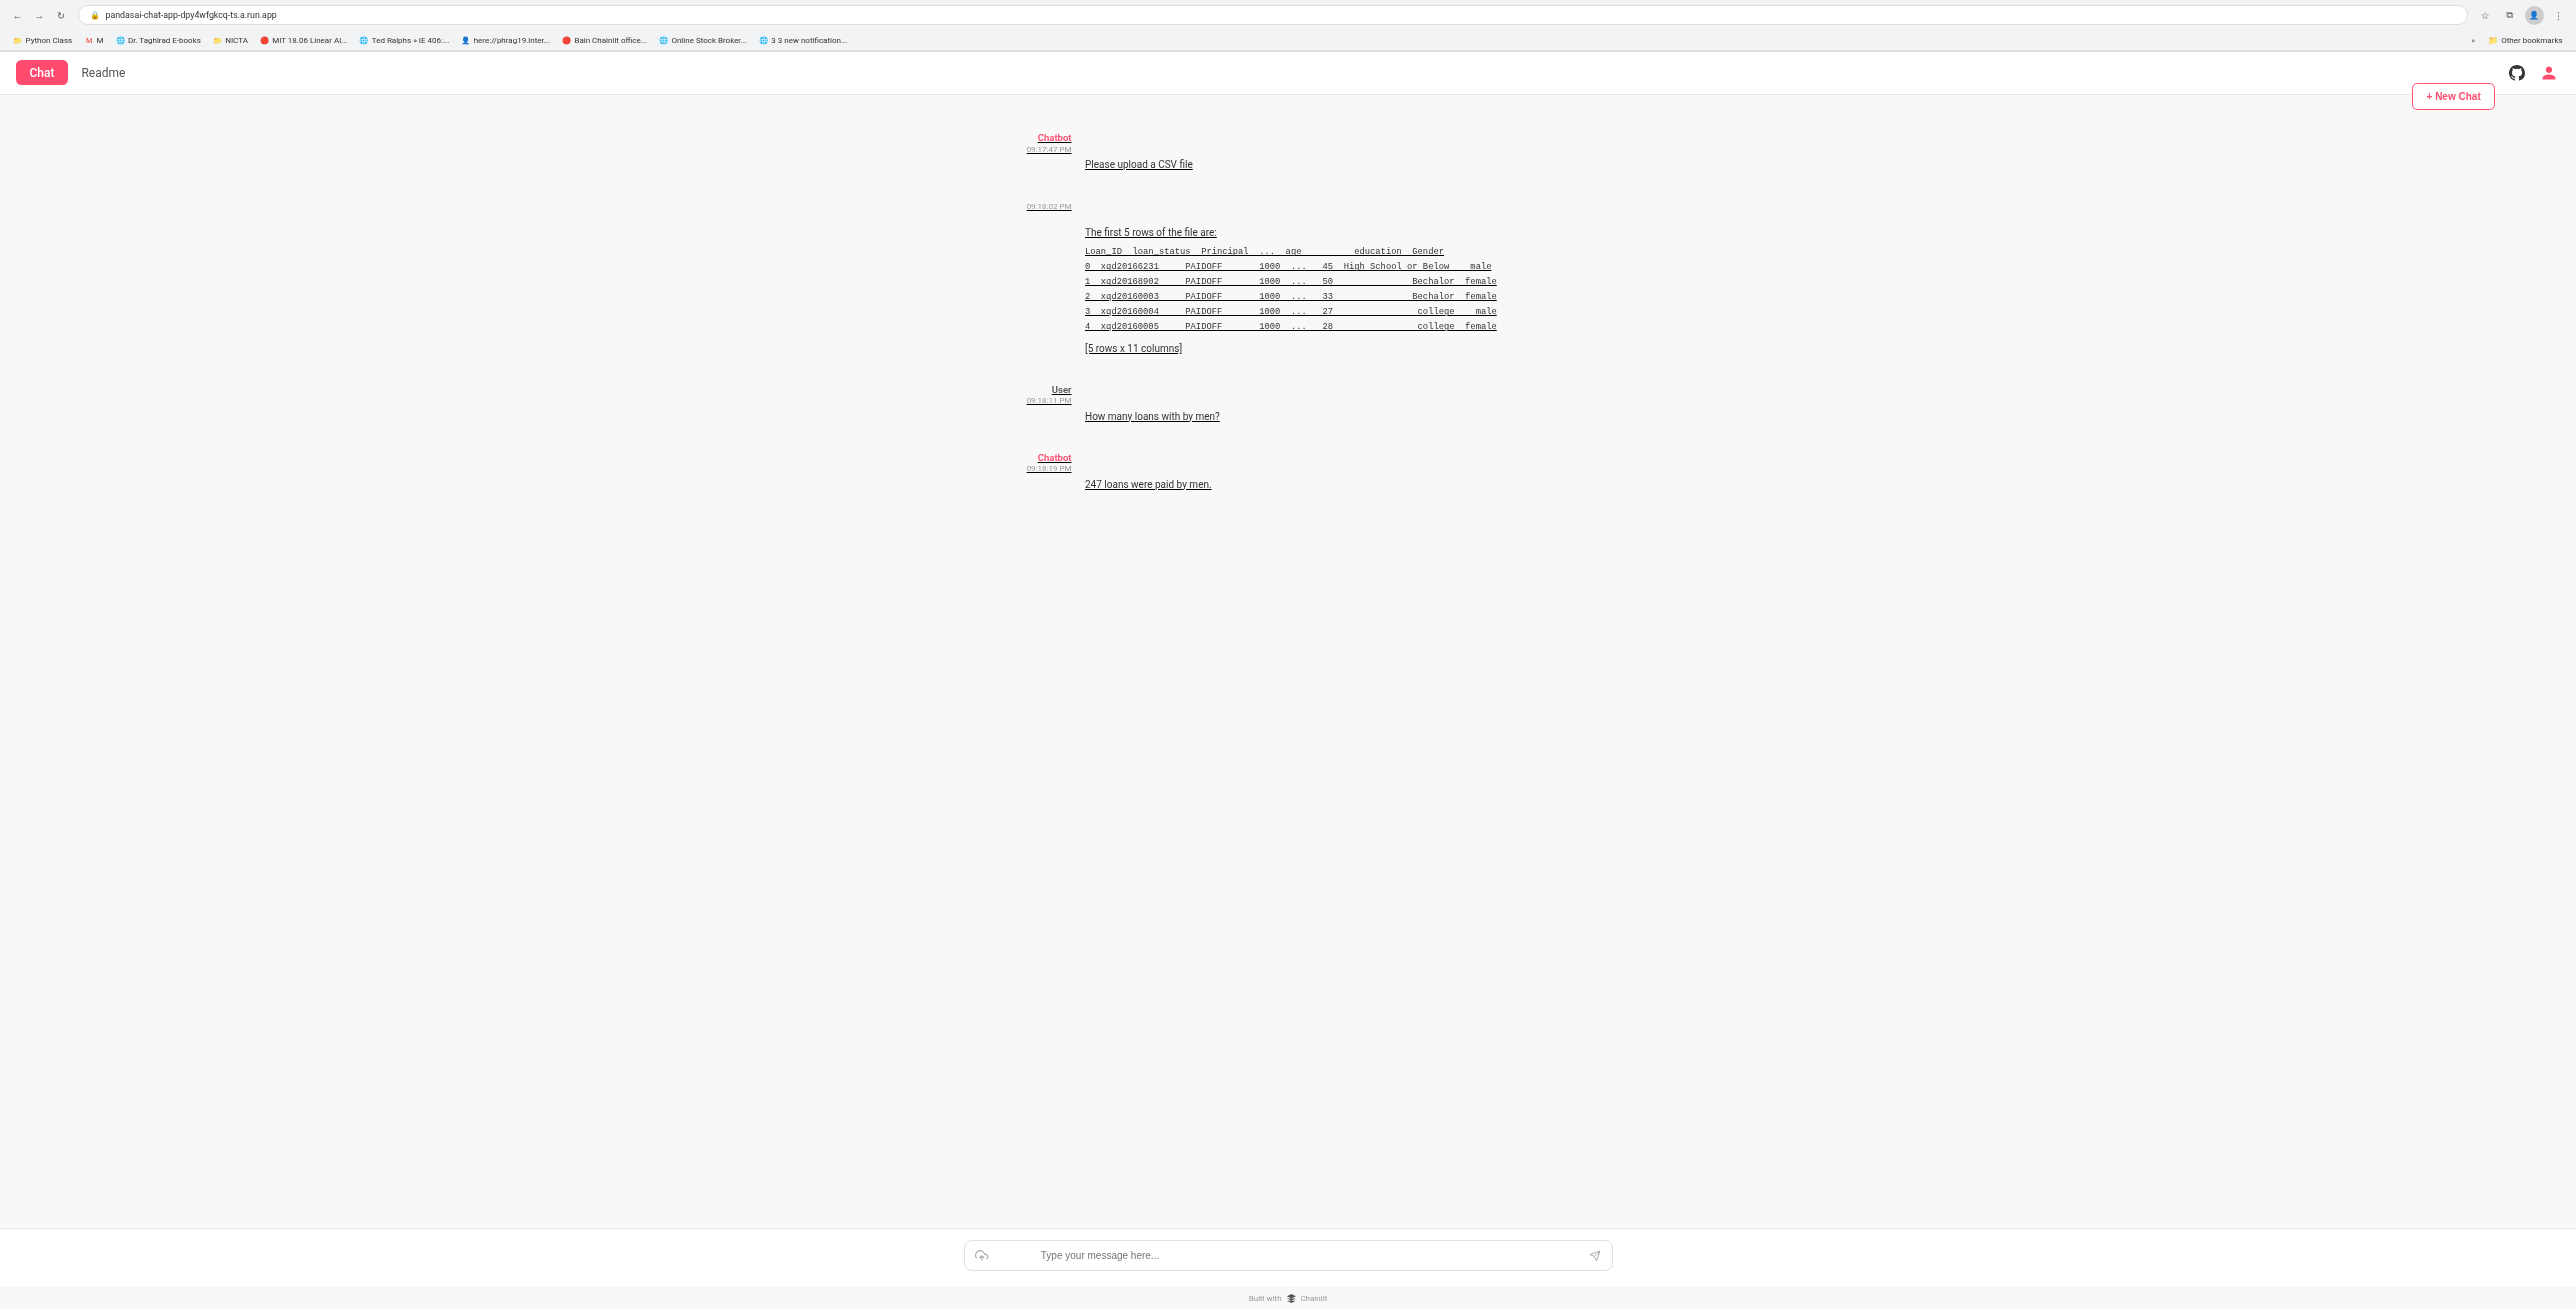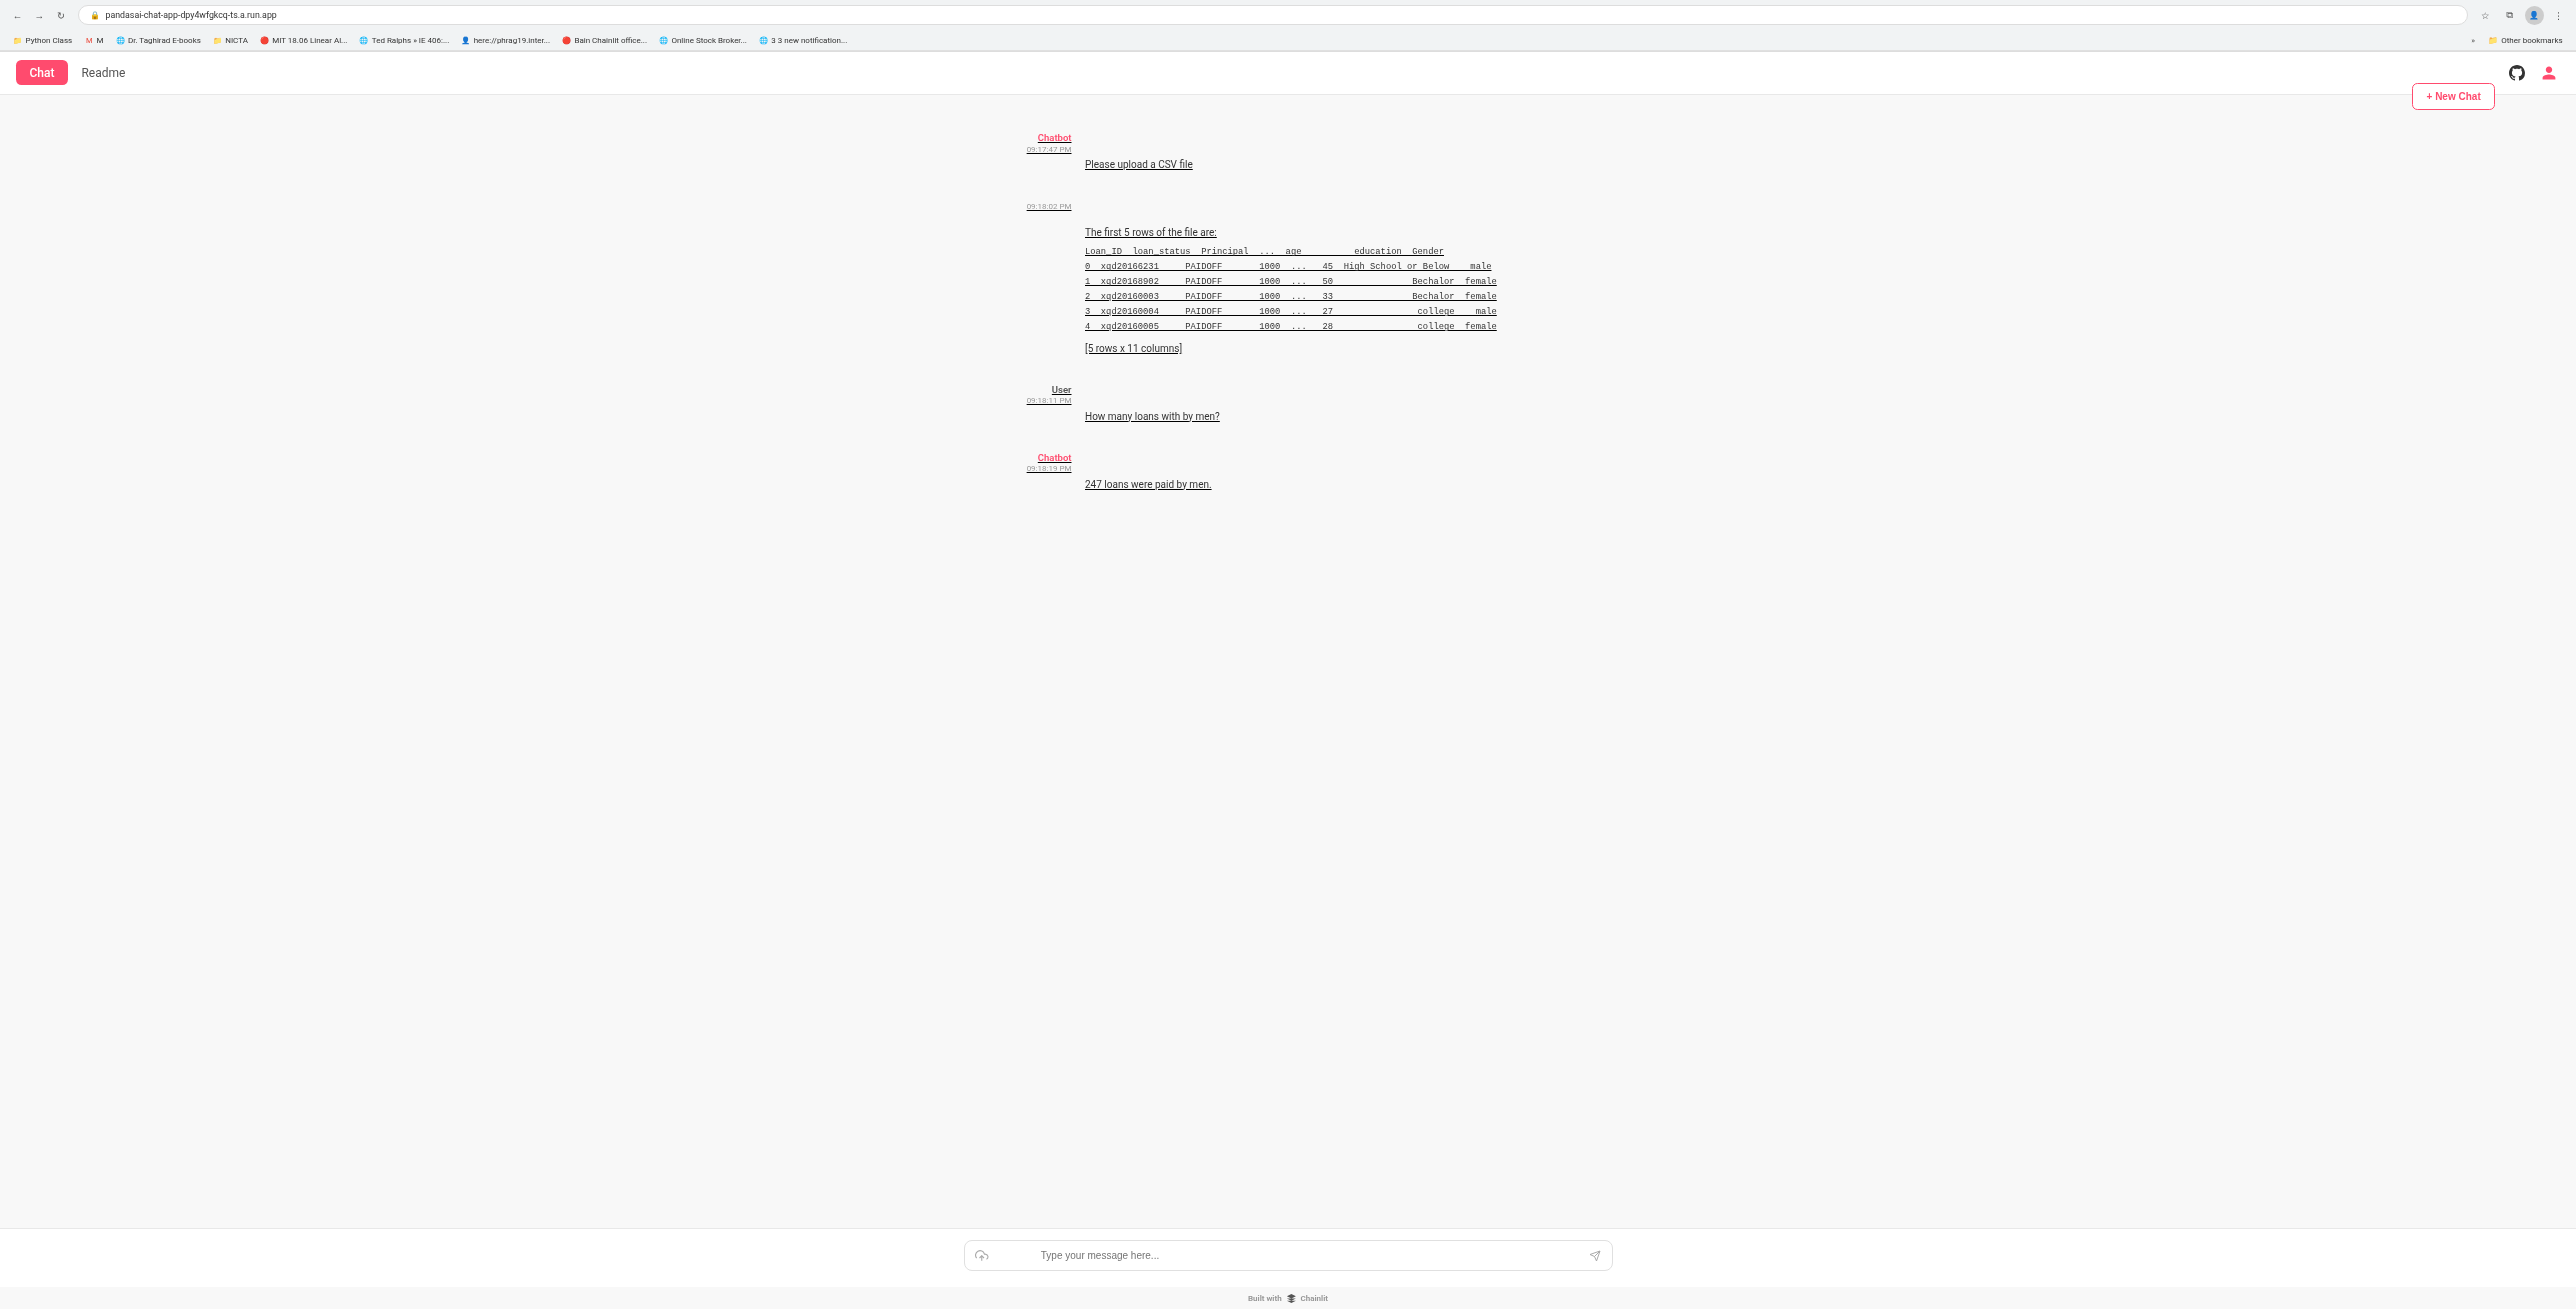--- a/index.html
+++ b/index.html
@@ -47,21 +47,21 @@
     .data-table { font-family: 'Courier New', monospace; font-size: 8.8px; color: #333; white-space: pre; line-height: 1.7; margin: 4px 0; }
 
     
     .input-area { background: white; border-top: 0.7px solid #e8e8e8; padding: 10.8px 27px 16px; }
     .input-container { max-width: 649px; margin: 0 auto; display: flex; align-items: center; border: 0.7px solid #e0e0e0; border-radius: 8px; background: white; padding: 8px 10.8px; gap: 8px; }
     .upload-btn { color: #aaa; cursor: pointer; font-size: 12px; display: flex; align-items: center; }
     .message-input { flex: 1; border: none; outline: none; font-size: 10px; color: #333; background: transparent; margin-left: 44px; }
     .send-btn { color: #aaa; cursor: pointer; font-size: 10.8px; display: flex; align-items: center; }
 
     
-    .app-footer { text-align: center; padding: 5.4px; font-size: 8px; color: #999; display: flex; align-items: center; justify-content: center; gap: 4px; font-weight: bold; }
+    .app-footer { text-align: center; padding: 5.4px; font-size: 8px; color: #999; display: flex; align-items: center; justify-content: center; gap: 4px; }
 
     .profile-avatar { width: 19px; height: 19px; border-radius: 50%; background: #ccc; overflow: hidden; display: flex; align-items: center; justify-content: center; font-size: 8px; }
   </style>
 </head>
 <body>
 
 <div class="browser-chrome">
   <div class="browser-toolbar">
     <div class="browser-nav-buttons">
       <button class="nav-btn">←</button>

